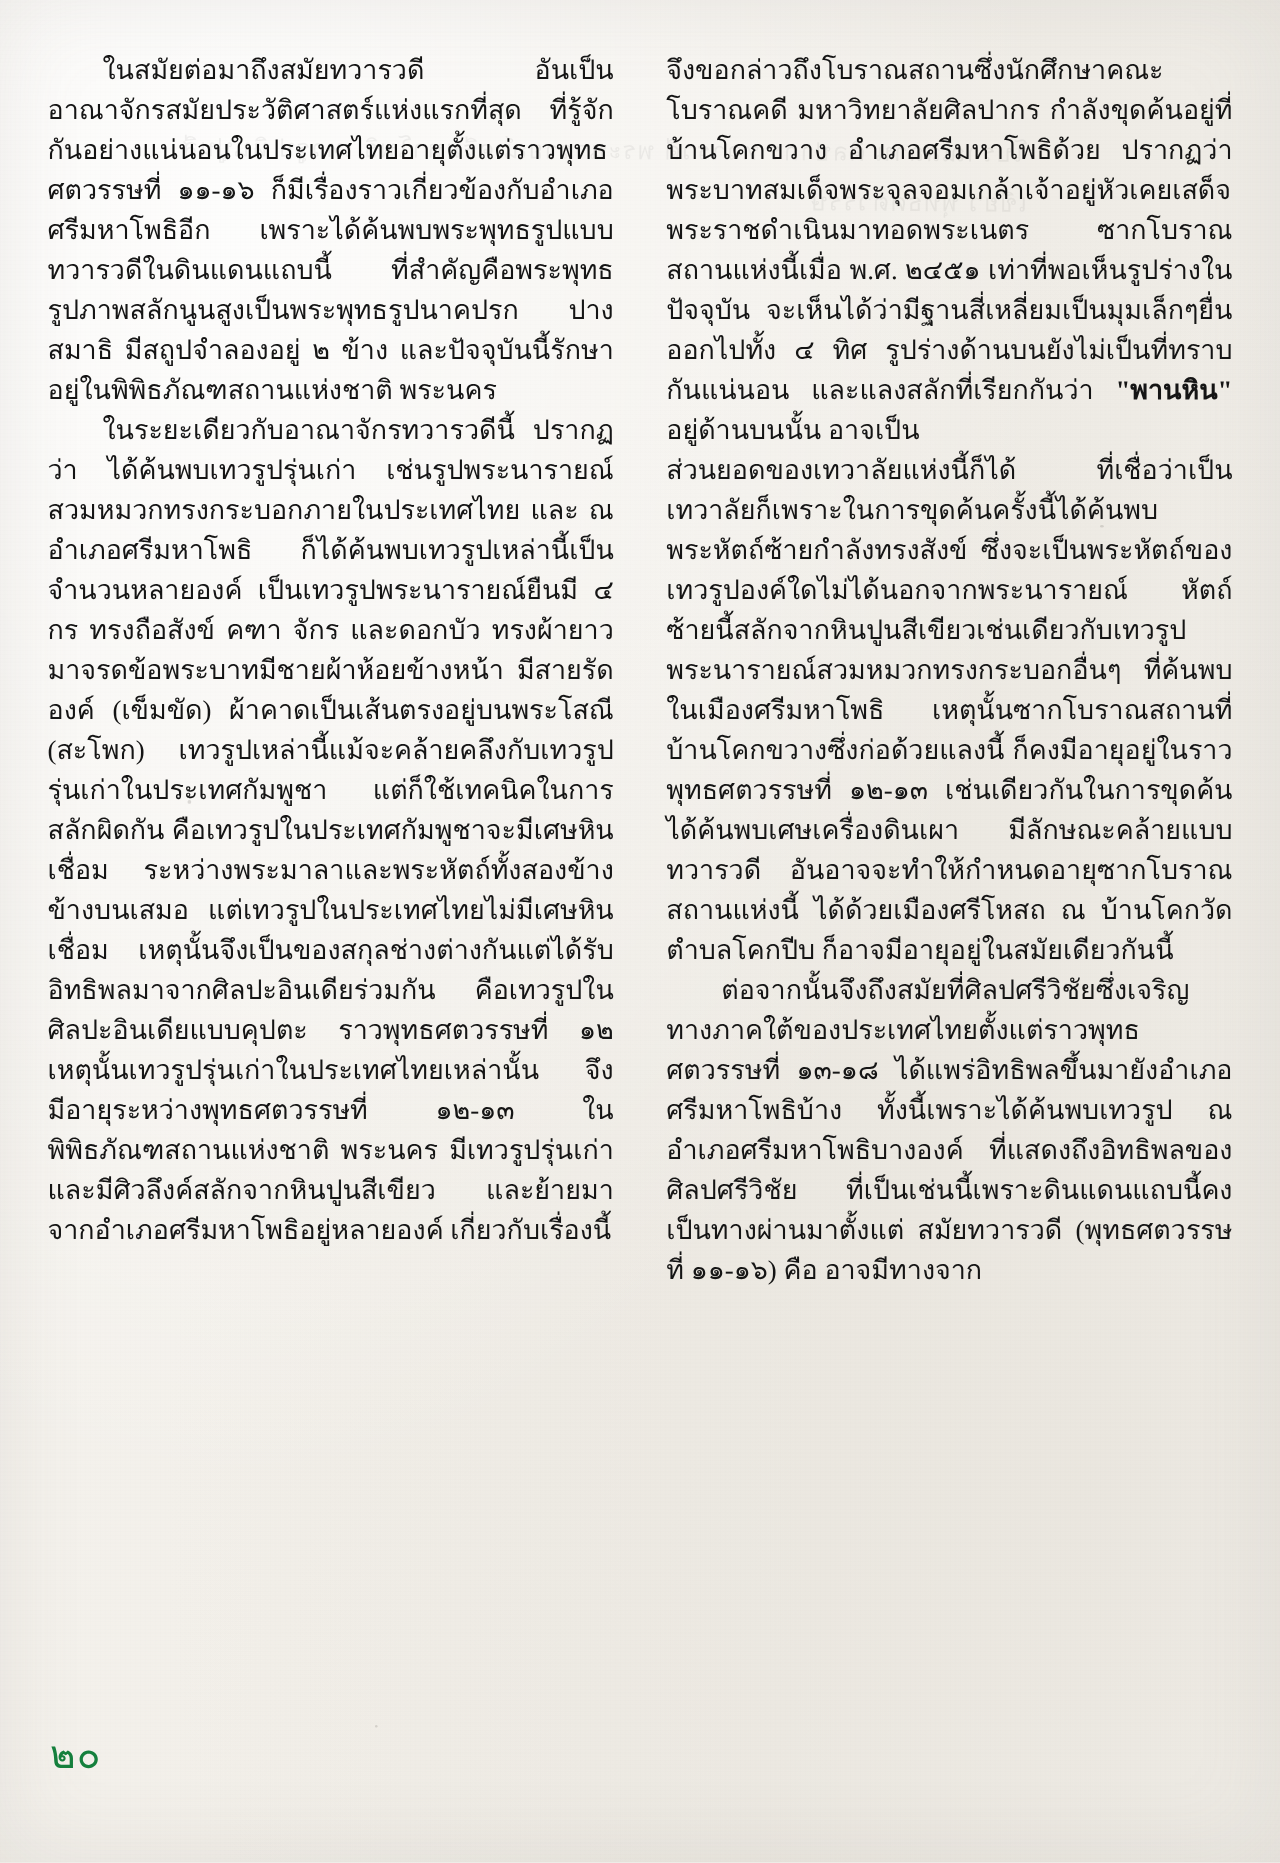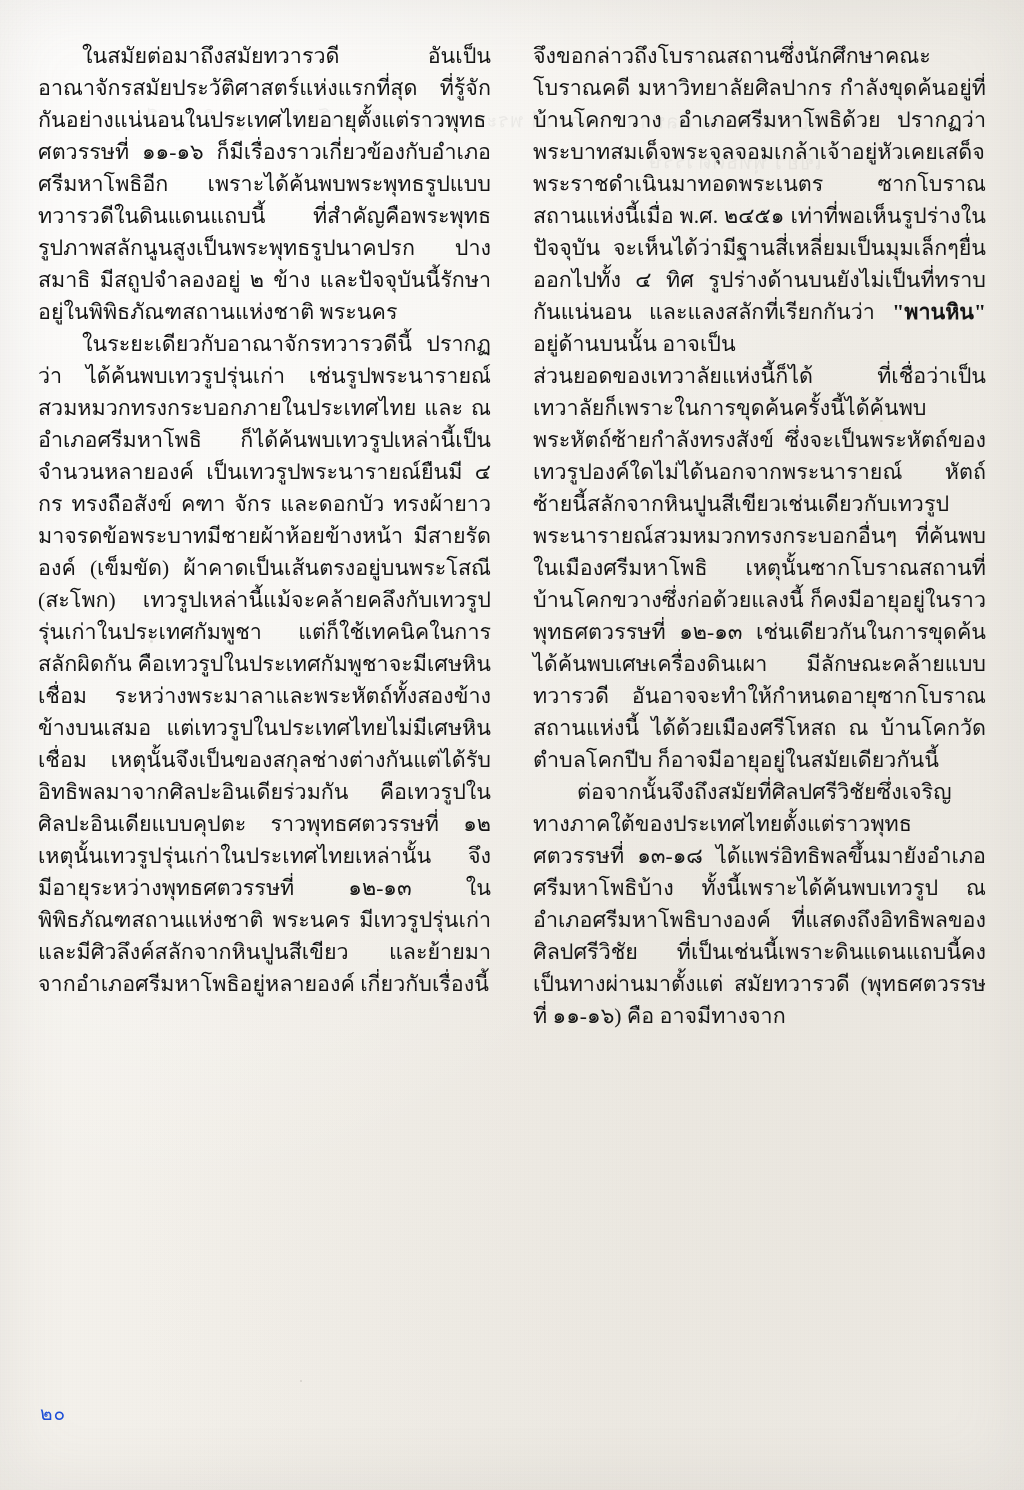--- a/index.html
+++ b/index.html
@@ -80,22 +80,22 @@
   .col p + p {
     margin-top: 0;
   }
   .bold {
     font-weight: bold;
   }
   .page-number {
     position: absolute;
     left: 40px;
     bottom: 62px;
-    font-size: 19px;
-    color: #1d4ed8;
+    font-size: 31px;
+    color: #15803d;
     letter-spacing: 1px;
   }
   .edge-shadow {
     position: absolute;
     inset: 0;
     box-shadow: inset 0 0 70px rgba(120,115,105,0.12);
     pointer-events: none;
   }
   .speck {
     position: absolute;

